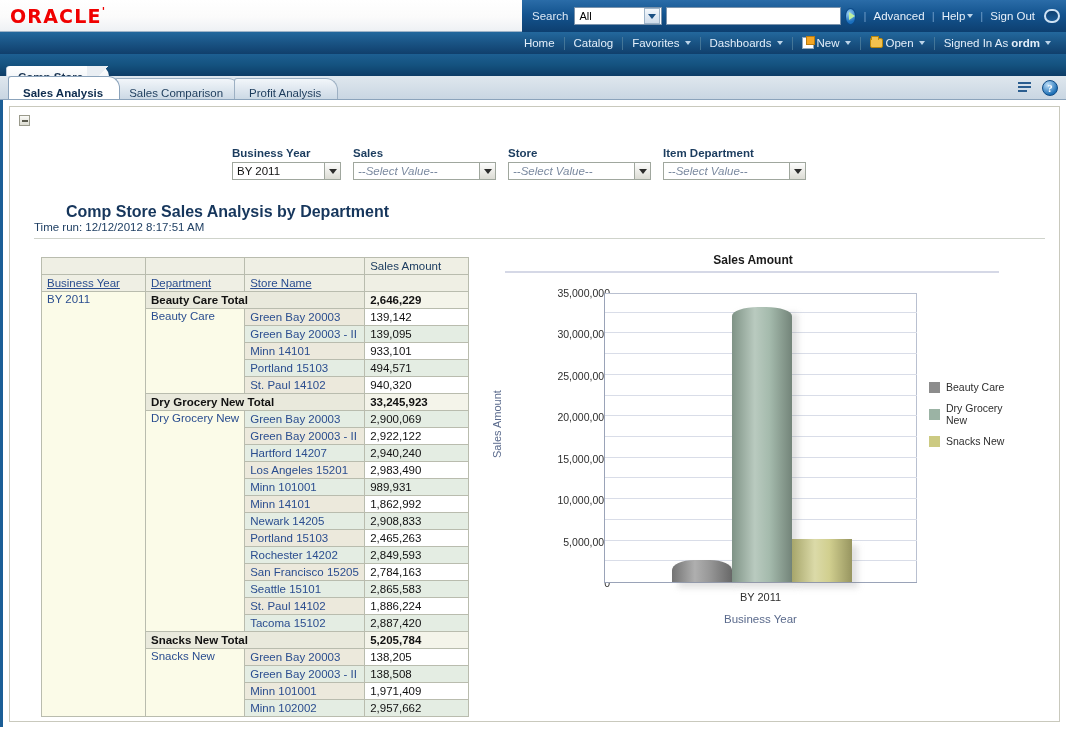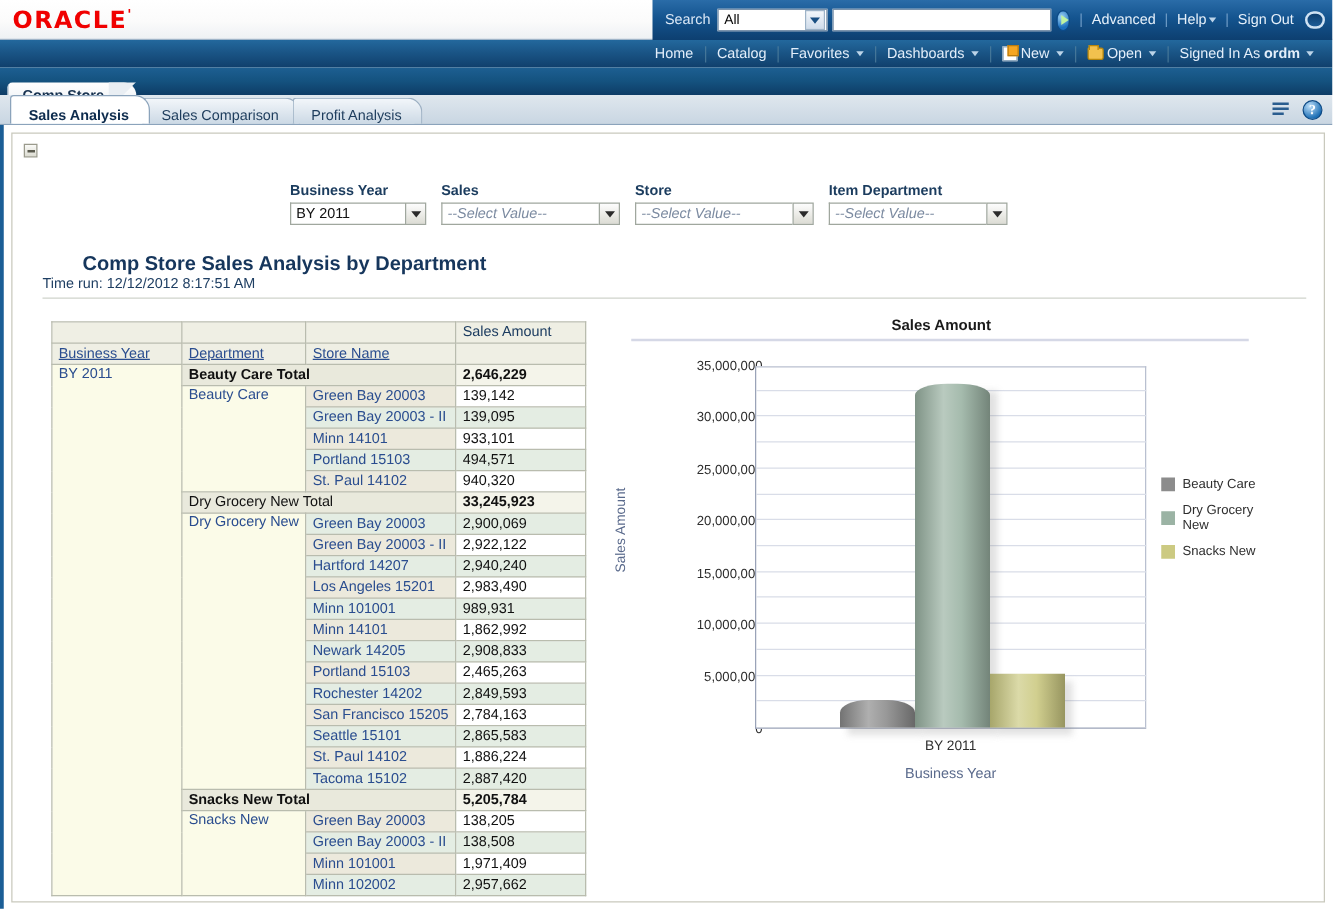--- a/index.html
+++ b/index.html
@@ -476,21 +476,21 @@
               </tr>
               <tr>
                 <td class="c-store alt1">Portland 15103</td>
                 <td class="c-val alt1">494,571</td>
               </tr>
               <tr>
                 <td class="c-store alt0">St. Paul 14102</td>
                 <td class="c-val alt0">940,320</td>
               </tr>
               <tr>
-                <td class="row-total" colspan="2" style="background:#e9e9dc;font-weight:normal;color:#111;">Dry Grocery New Total</td>
+                <td class="row-total" colspan="2" style="background:#e9e9dc;font-weight:bold;color:#111;">Dry Grocery New Total</td>
                 <td class="c-val" style="background:#f4f4ea;font-weight:bold;">33,245,923</td>
               </tr>
               <tr>
                 <td class="c-dept" rowspan="13">Dry Grocery New</td>
                 <td class="c-store alt1">Green Bay 20003</td>
                 <td class="c-val alt1">2,900,069</td>
               </tr>
               <tr>
                 <td class="c-store alt0">Green Bay 20003 - II</td>
                 <td class="c-val alt0">2,922,122</td>

